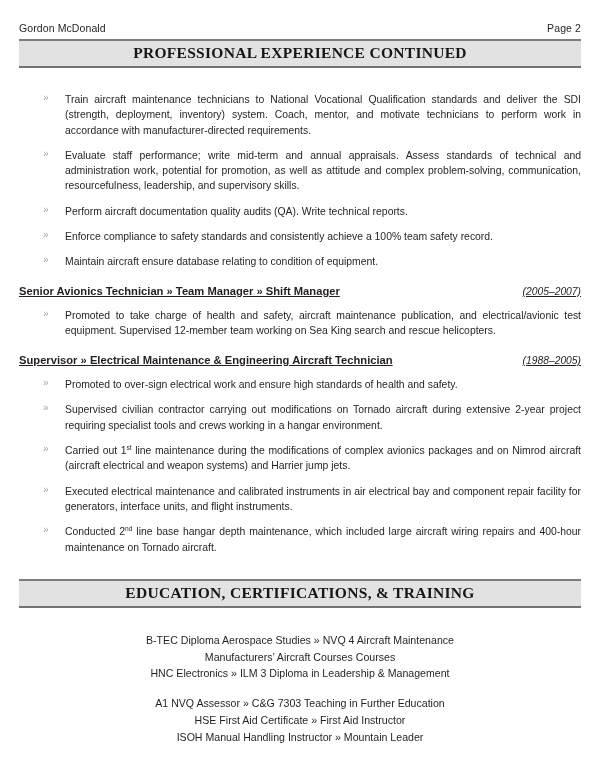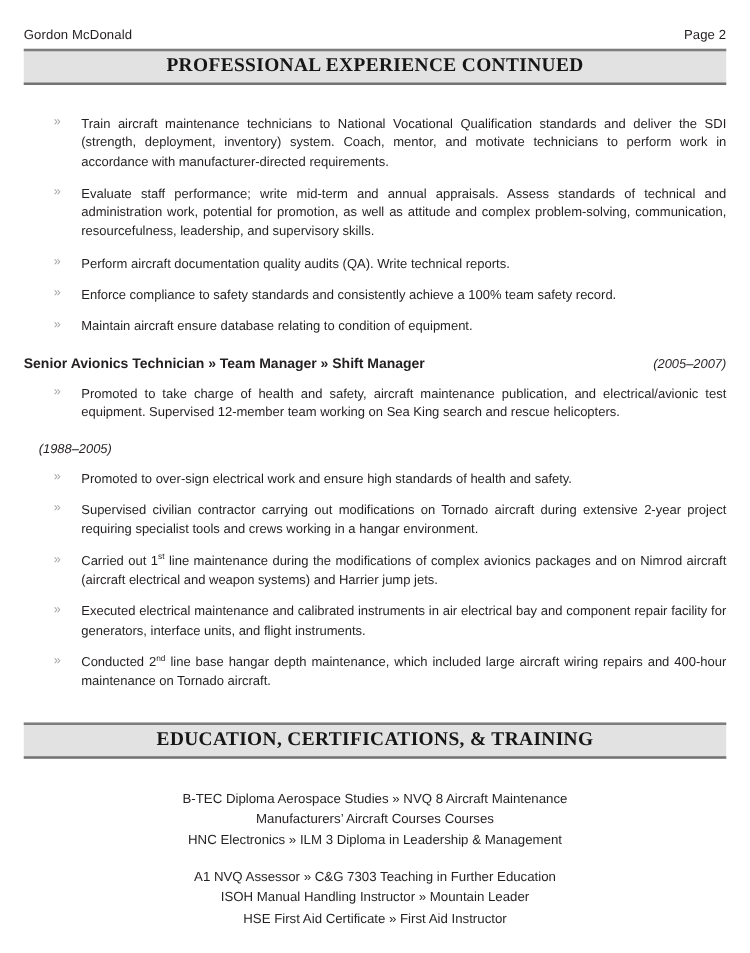--- a/index.html
+++ b/index.html
@@ -87,20 +87,21 @@
   }
 
   
   .job-head {
     display: flex;
     justify-content: space-between;
     align-items: baseline;
     font-size: 11.2px;
     font-weight: bold;
     margin-bottom: 9px;
+    text-decoration: underline;
   }
   .job-head .dates {
     font-weight: normal;
     font-style: italic;
     font-size: 10.3px;
     white-space: nowrap;
     padding-left: 12px;
   }
 
   
@@ -141,44 +142,45 @@
     <div id="jobs-container">
         <div class="job-head">
           <span>Senior Avionics Technician » Team Manager » Shift Manager</span>
           <span class="dates">(2005–2007)</span>
         </div>
         <ul class="bullets">
           <li><span class="bullet-marker">»</span><b>Promoted</b><span> to take charge of health and safety, aircraft maintenance publication, and electrical/avionic test equipment. Supervised 12-member team working on Sea King search and rescue helicopters.</span></li>
         </ul>
         <div class="spacer-md"></div>
         <div class="job-head">
+          <span>Supervisor » Electrical Maintenance &amp; Engineering Aircraft Technician</span>
           <span class="dates">(1988–2005)</span>
         </div>
         <ul class="bullets">
           <li><span class="bullet-marker">»</span><b>Promoted</b><span> to over-sign electrical work and ensure high standards of health and safety.</span></li>
           <li><span class="bullet-marker">»</span><b>Supervised civilian contractor</b><span> carrying out modifications on Tornado aircraft during extensive 2-year project requiring specialist tools and crews working in a hangar environment.</span></li>
           <li><span class="bullet-marker">»</span><b>Carried out</b> <span>1</span><sup>st</sup><span> line maintenance during the modifications of complex avionics packages and on Nimrod aircraft (aircraft electrical and weapon systems) and Harrier jump jets.</span></li>
           <li><span class="bullet-marker">»</span><b>Executed</b><span> electrical maintenance and calibrated instruments in air electrical bay and component repair facility for generators, interface units, and flight instruments.</span></li>
           <li><span class="bullet-marker">»</span><b>Conducted</b> <span>2</span><sup>nd</sup><span> line base hangar depth maintenance, which included large aircraft wiring repairs and 400-hour maintenance on Tornado aircraft.</span></li>
         </ul>
       </div>
 
   </div>
 
   <div class="spacer-lg"></div>
 
   <div class="section-bar education">EDUCATION, CERTIFICATIONS, &amp; TRAINING</div>
 
   <div class="spacer-lg"></div>
 
   <div class="edu-block" id="edu-group-one">
-      <div>B-TEC Diploma Aerospace Studies » NVQ 8 Aircraft Maintenance</div>
+      <div>B-TEC Diploma Aerospace Studies » NVQ 4 Aircraft Maintenance</div>
       <div>Manufacturers’ Aircraft Courses Courses</div>
       <div>HNC Electronics » ILM 3 Diploma in Leadership &amp; Management</div>
     </div>
   <div class="edu-gap"></div>
   <div class="edu-block" id="edu-group-two">
       <div>A1 NVQ Assessor » C&amp;G 7303 Teaching in Further Education</div>
+      <div>HSE First Aid Certificate » First Aid Instructor</div>
       <div>ISOH Manual Handling Instructor » Mountain Leader</div>
-      <div>HSE First Aid Certificate » First Aid Instructor</div>
     </div>
 
 </div>
 
 </body></html>

